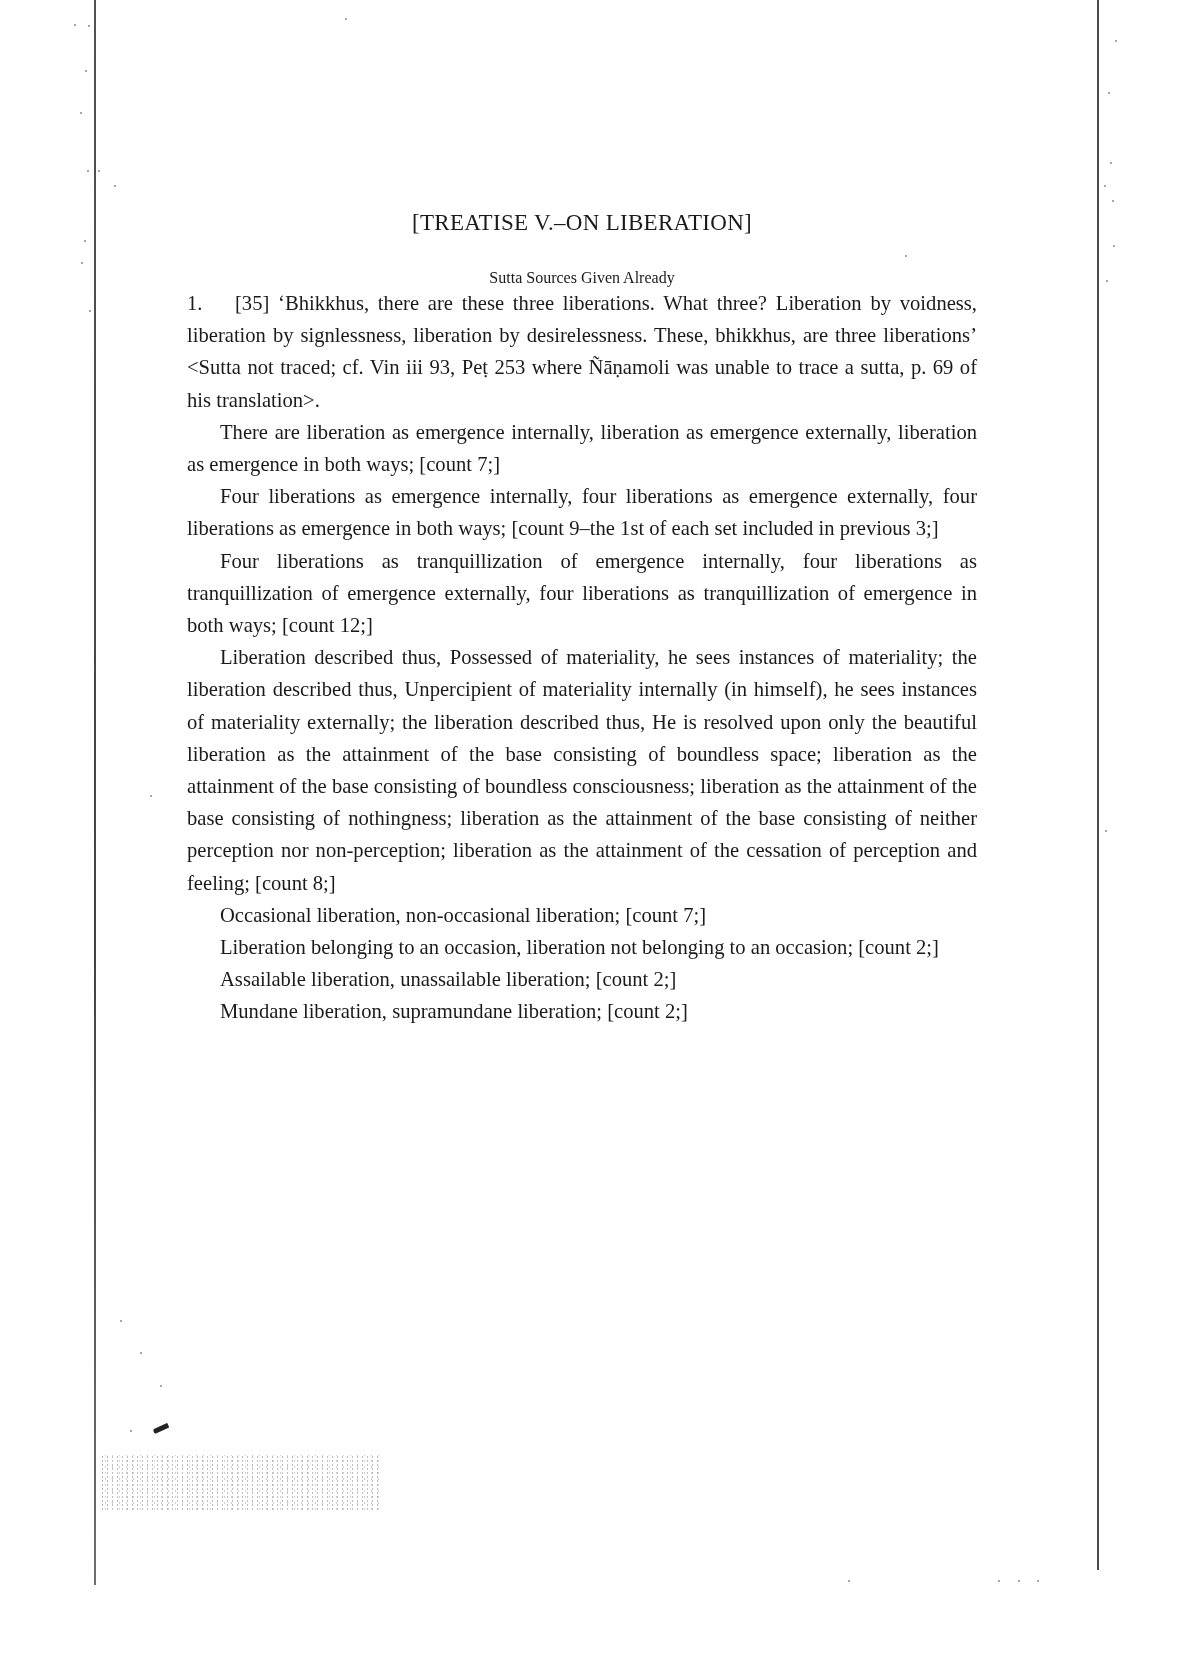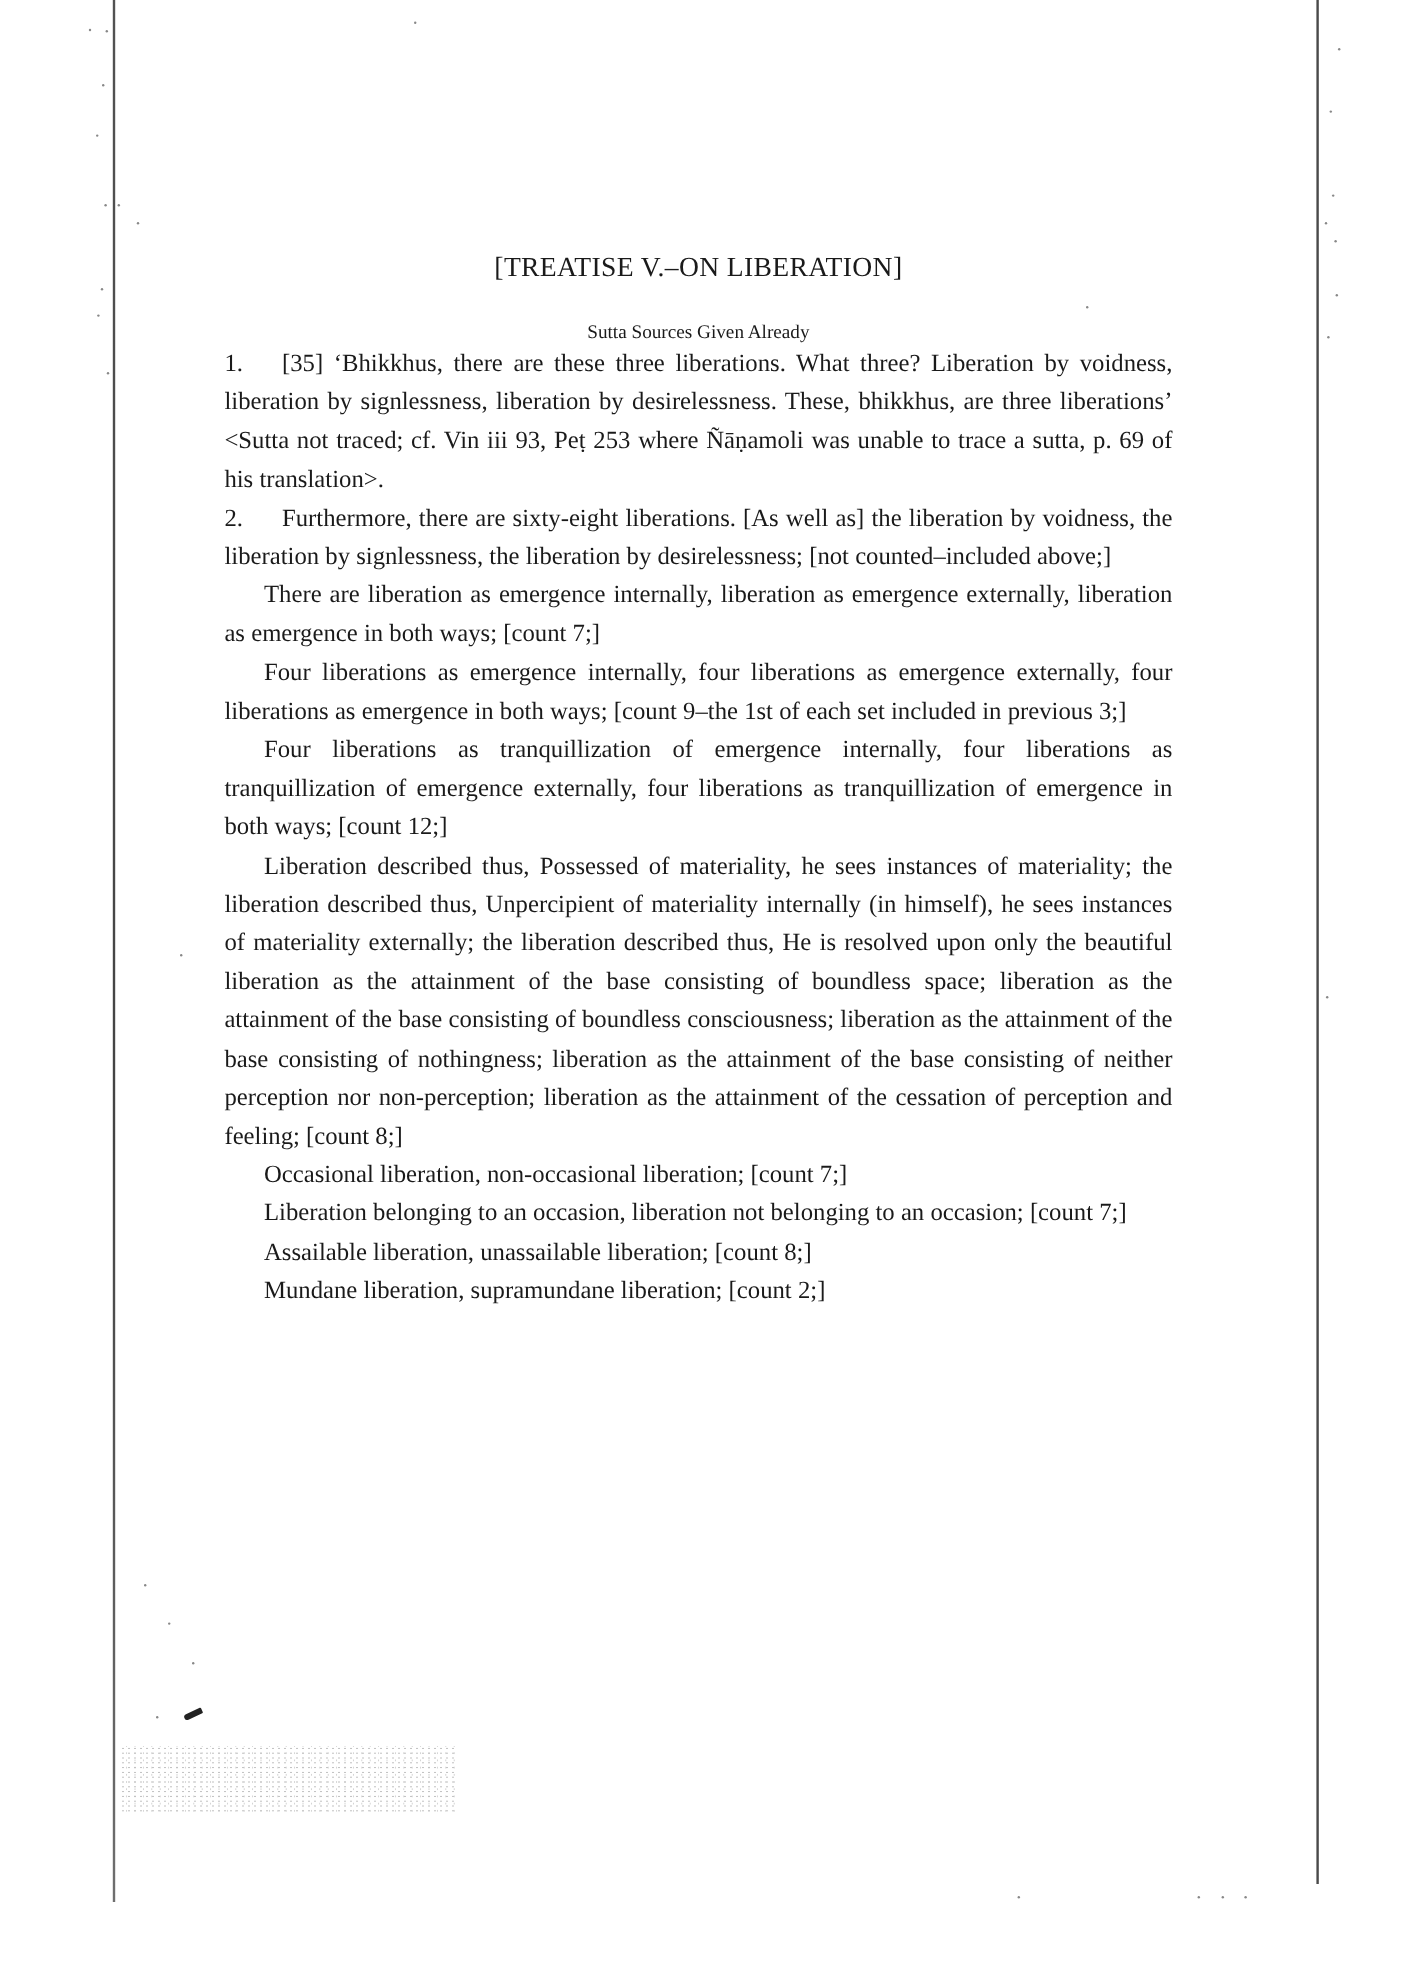--- a/index.html
+++ b/index.html
@@ -138,23 +138,22 @@
 <div class="speckle" style="left:1037px;top:1580px"></div>
 <div class="smudge"></div>
 <div class="pen-mark"></div>
 
 <div class="page">
   <h1 class="treatise-title">[TREATISE V.–ON LIBERATION]</h1>
   <h2 class="section-title">Sutta Sources Given Already</h2>
 
   <div class="body-text">
     <p class="para numbered"><span class="num">1.</span><span>[35] ‘Bhikkhus, there are these three liberations. What three? Liberation by voidness, liberation by signlessness, liberation by desirelessness. These, bhikkhus, are three liberations’ &lt;Sutta not traced; cf. Vin iii 93, Peṭ 253 where Ñāṇamoli was unable to trace a sutta, p. 69 of his translation&gt;.</span></p>
-    <p class="para numbered"><span class="num">2.</span><span>Furthermore, there are sixty-eight liberations. [As well as] the liberation by voidness, the liberation by signlessness, the liberation by desirelessness; [not counted–included above;]</span></p>
     <p class="para indented">There are liberation as emergence internally, liberation as emergence externally, liberation as emergence in both ways; [count 7;]</p>
     <p class="para indented">Four liberations as emergence internally, four liberations as emergence externally, four liberations as emergence in both ways; [count 9–the 1st of each set included in previous 3;]</p>
     <p class="para indented">Four liberations as tranquillization of emergence internally, four liberations as tranquillization of emergence externally, four liberations as tranquillization of emergence in both ways; [count 12;]</p>
     <p class="para indented">Liberation described thus, Possessed of materiality, he sees instances of materiality; the liberation described thus, Unpercipient of materiality internally (in himself), he sees instances of materiality externally; the liberation described thus, He is resolved upon only the beautiful liberation as the attainment of the base consisting of boundless space; liberation as the attainment of the base consisting of boundless consciousness; liberation as the attainment of the base consisting of nothingness; liberation as the attainment of the base consisting of neither perception nor non-perception; liberation as the attainment of the cessation of perception and feeling; [count 8;]</p>
     <p class="para indented">Occasional liberation, non-occasional liberation; [count 7;]</p>
-    <p class="para indented">Liberation belonging to an occasion, liberation not belonging to an occasion; [count 7;]</p>
-    <p class="para indented">Assailable liberation, unassailable liberation; [count 8;]</p>
+    <p class="para indented">Liberation belonging to an occasion, liberation not belonging to an occasion; [count 2;]</p>
+    <p class="para indented">Assailable liberation, unassailable liberation; [count 2;]</p>
     <p class="para indented">Mundane liberation, supramundane liberation; [count 2;]</p>
   </div>
 </div>
 
 </body></html>

